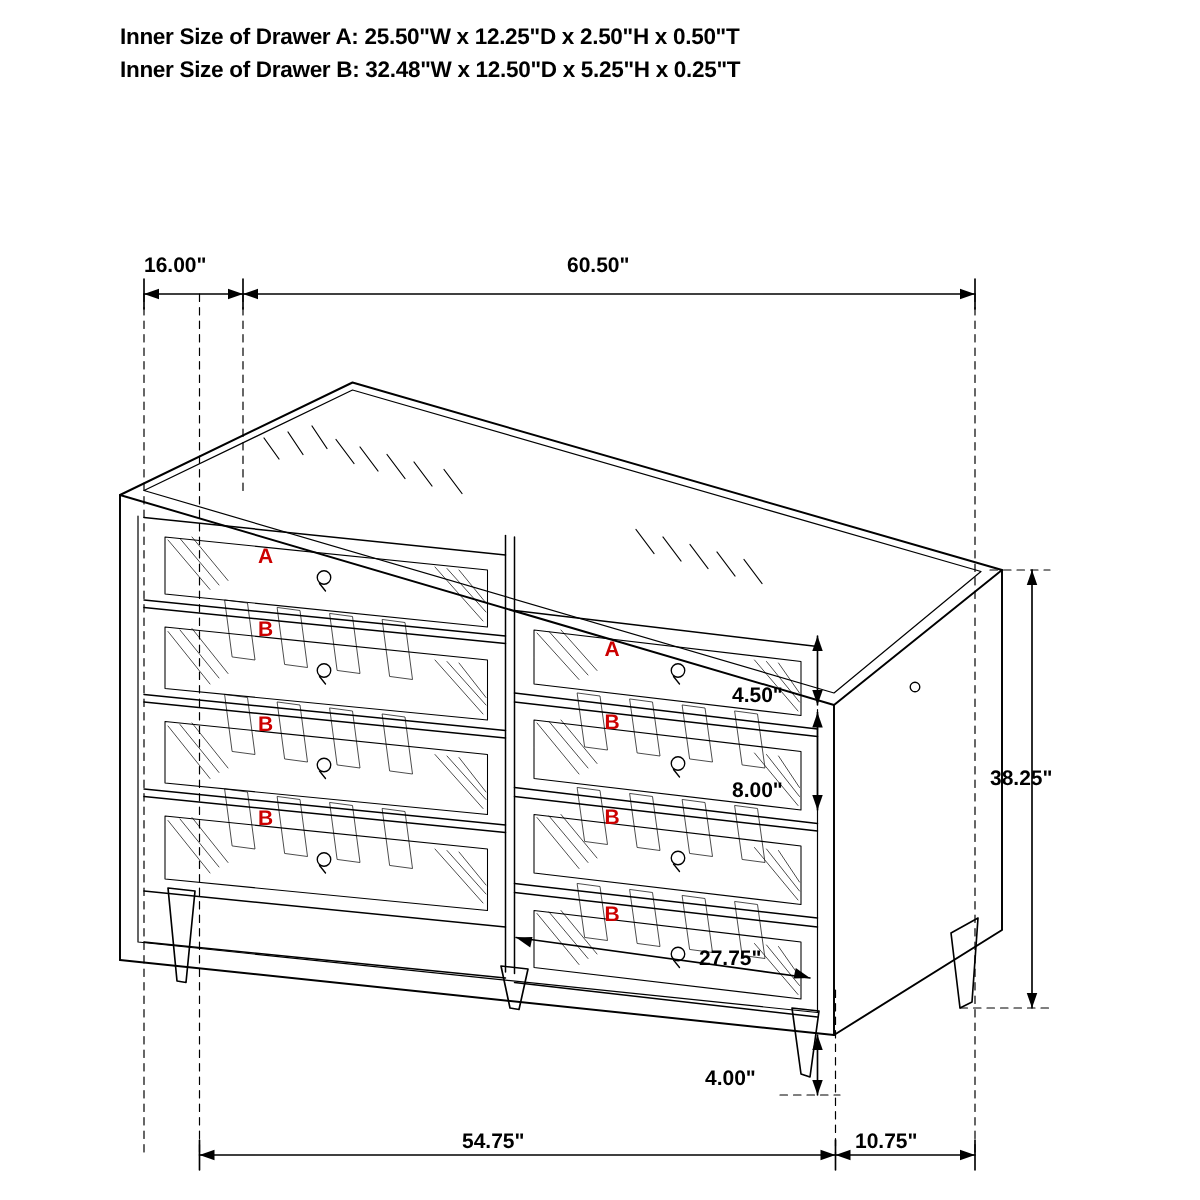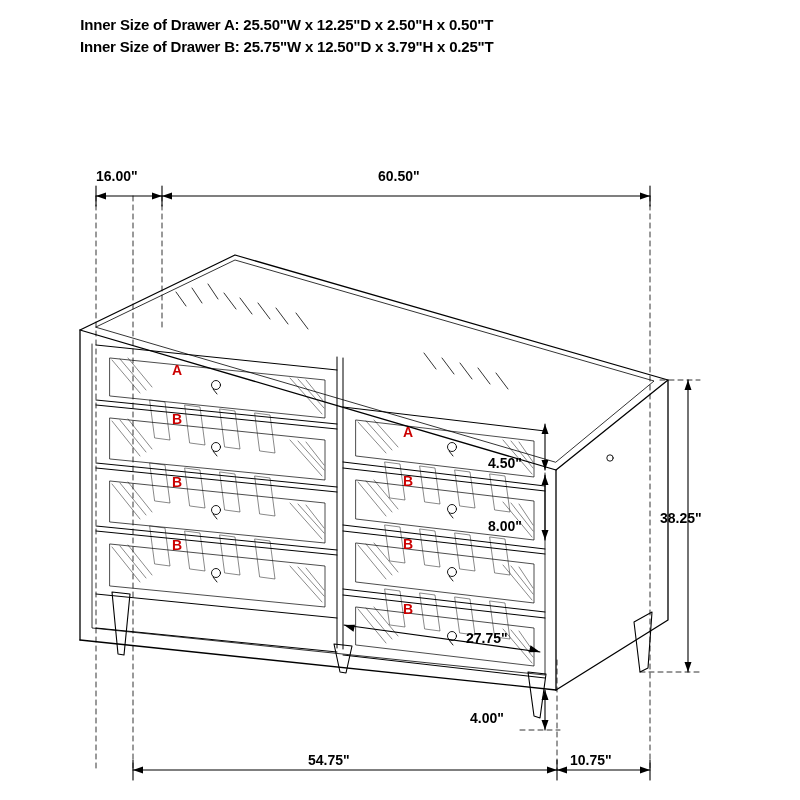--- a/index.html
+++ b/index.html
@@ -14,21 +14,21 @@
   #diagram{position:absolute;left:0;top:0;width:800px;height:800px;}
   .hdr{
     position:absolute;
     left:80px;top:14px;
     font-size:15px;
     font-weight:bold;
     line-height:22px;
     letter-spacing:-0.2px;
     white-space:nowrap;
   }
-  .hdr div{white-space:nowrap;text-align:center;}
+  .hdr div{white-space:nowrap;}
   .dimlbl{
     position:absolute;
     font-size:14px;
     font-weight:bold;
     white-space:nowrap;
   }
   .drwlbl{
     position:absolute;
     font-size:14px;
     font-weight:bold;
@@ -257,21 +257,21 @@
       <path d="M334,644 L352,646 L346,673 L340,672 Z"></path>
       <path d="M528,672 L546,674 L540,718 L534,716 Z"></path>
       <path d="M634,622 L652,612 L648,668 L640,672 Z"></path>
     </g>
 
   </g>
 </svg>
 
 <div class="hdr">
   <div>Inner Size of Drawer A: 25.50"W x 12.25"D x 2.50"H x 0.50"T</div>
-  <div>Inner Size of Drawer B: 25.75"W x 12.50"D x 3.79"H x 0.25"T</div>
+  <div>Inner Size of Drawer B: 32.48"W x 12.50"D x 5.25"H x 0.25"T</div>
 </div>
 
 <div class="dimlbl" style="left:96px;top:168px;">16.00"</div>
 <div class="dimlbl" style="left:378px;top:168px;">60.50"</div>
 <div class="dimlbl" style="left:660px;top:510px;">38.25"</div>
 <div class="dimlbl" style="left:488px;top:455px;">4.50"</div>
 <div class="dimlbl" style="left:488px;top:518px;">8.00"</div>
 <div class="dimlbl" style="left:466px;top:630px;">27.75"</div>
 <div class="dimlbl" style="left:470px;top:710px;">4.00"</div>
 <div class="dimlbl" style="left:308px;top:752px;">54.75"</div>

